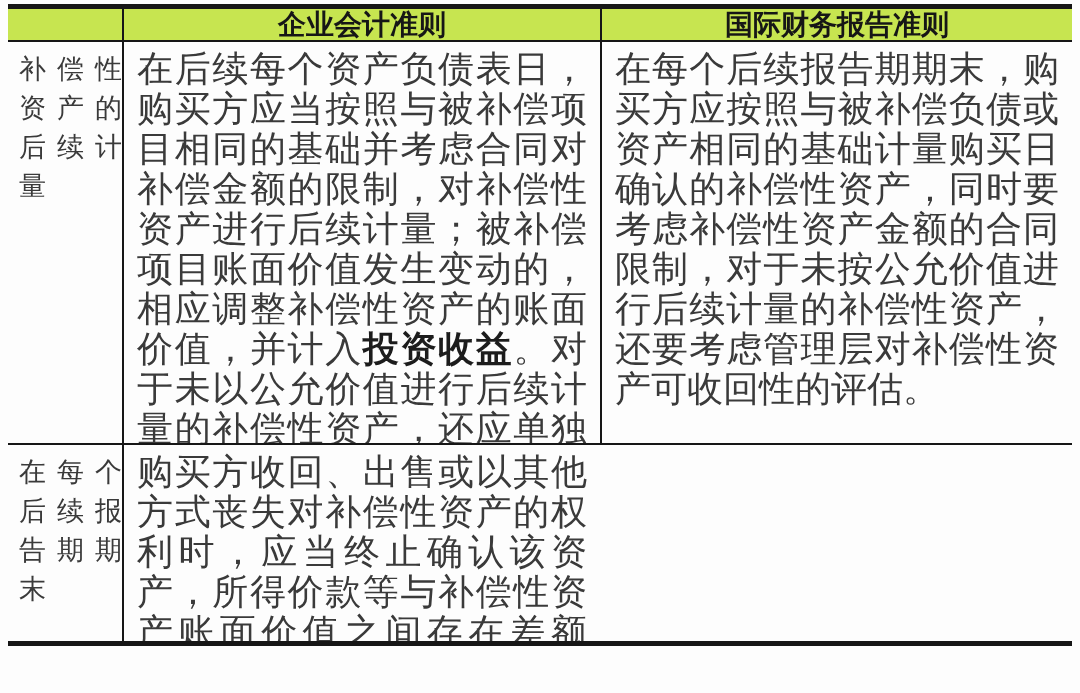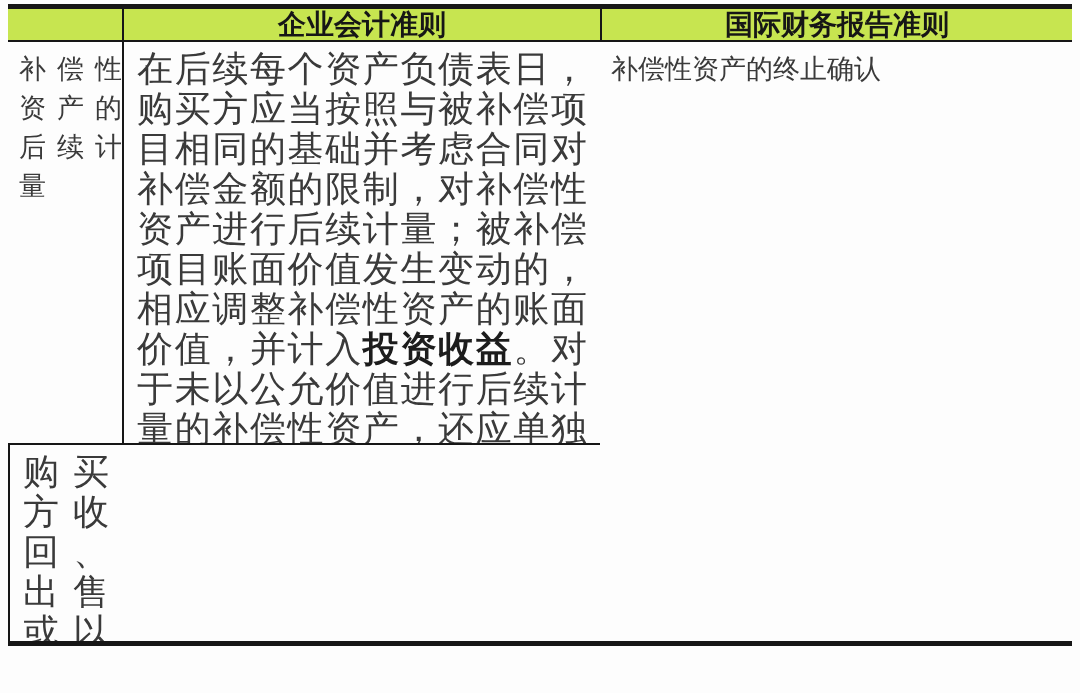--- a/index.html
+++ b/index.html
@@ -76,18 +76,19 @@
 
 <div class="page">
   <div class="cmp-table">
 
     <div class="cell hdr col1"></div>
     <div class="cell hdr col2">企业会计准则</div>
     <div class="cell hdr col3">国际财务报告准则</div>
 
     <div class="cell row1 col1 label-cell">补偿性资产的后续计量</div>
     <div class="cell row1 col2 body-cell"><span>在后续每个资产负债表日，购买方应当按照与被补偿项目相同的基础并考虑合同对补偿金额的限制，对补偿性资产进行后续计量；被补偿项目账面价值发生变动的，相应调整补偿性资产的账面价值，并计入</span><span class="bold">投资收益</span><span>。对于未以公允价值进行后续计量的补偿性资产，还应单独再考虑管理层对补偿性资产可收回性的估计，将预期无法收回的金额计入</span><span class="bold">投资收益</span><span>。</span></div>
+    <div class="cell row1 col3 body-cell"><span>在每个后续报告期期末，购买方应按照与被补偿负债或资产相同的基础计量购买日确认的补偿性资产，同时要考虑补偿性资产金额的合同限制，对于未按公允价值进行后续计量的补偿性资产，还要考虑管理层对补偿性资产可收回性的评估。</span></div>
 
-    <div class="cell row2 col1 label-cell">补偿性资产的终止确认</div>
+    <div class="cell row2 col1 label-cell">在每个后续报告期期末</div>
     <div class="cell row2 col2 body-cell"><span>购买方收回、出售或以其他方式丧失对补偿性资产的权利时，应当终止确认该资产，所得价款等与补偿性资产账面价值之间存在差额的，投资收益</span><span class="bold">投资收益</span><span>。</span></div>
 
   </div>
 </div>
 
 </body></html>

